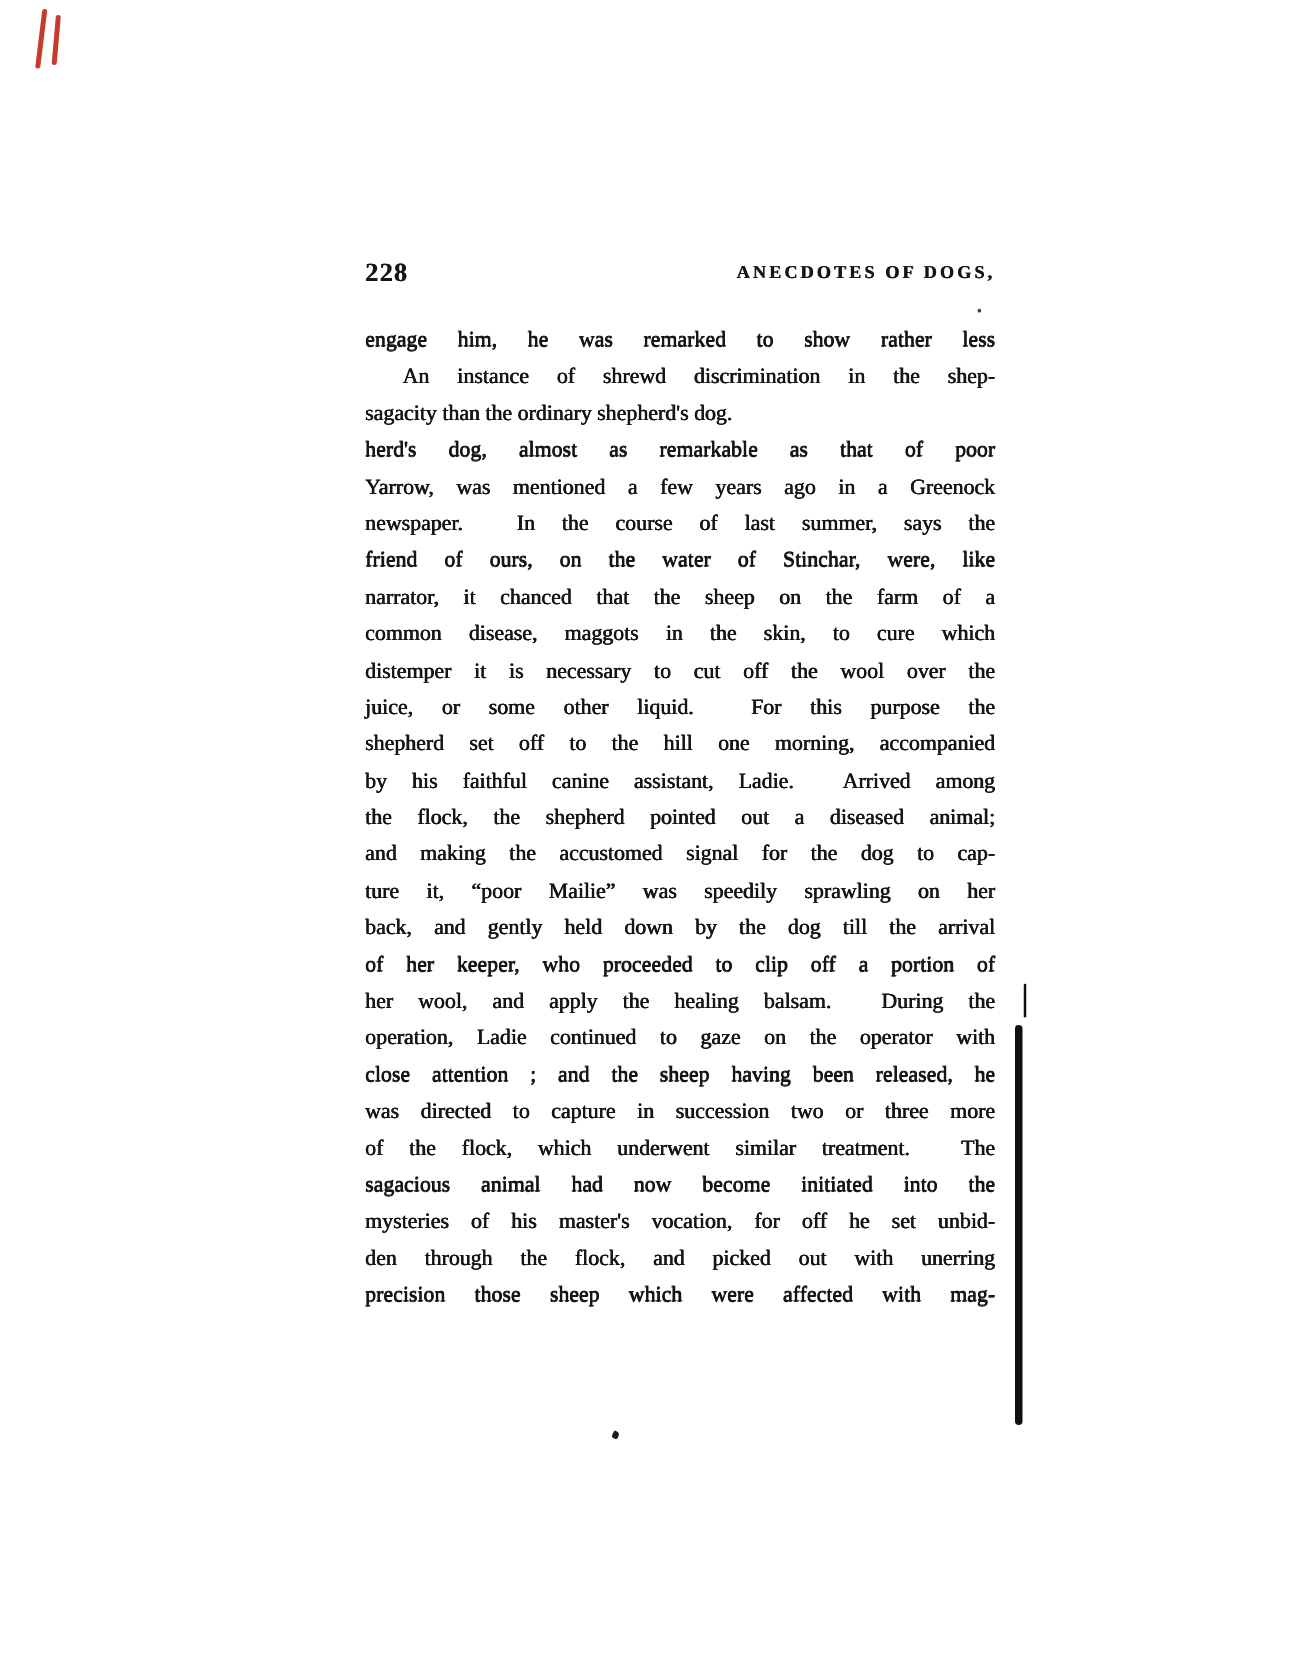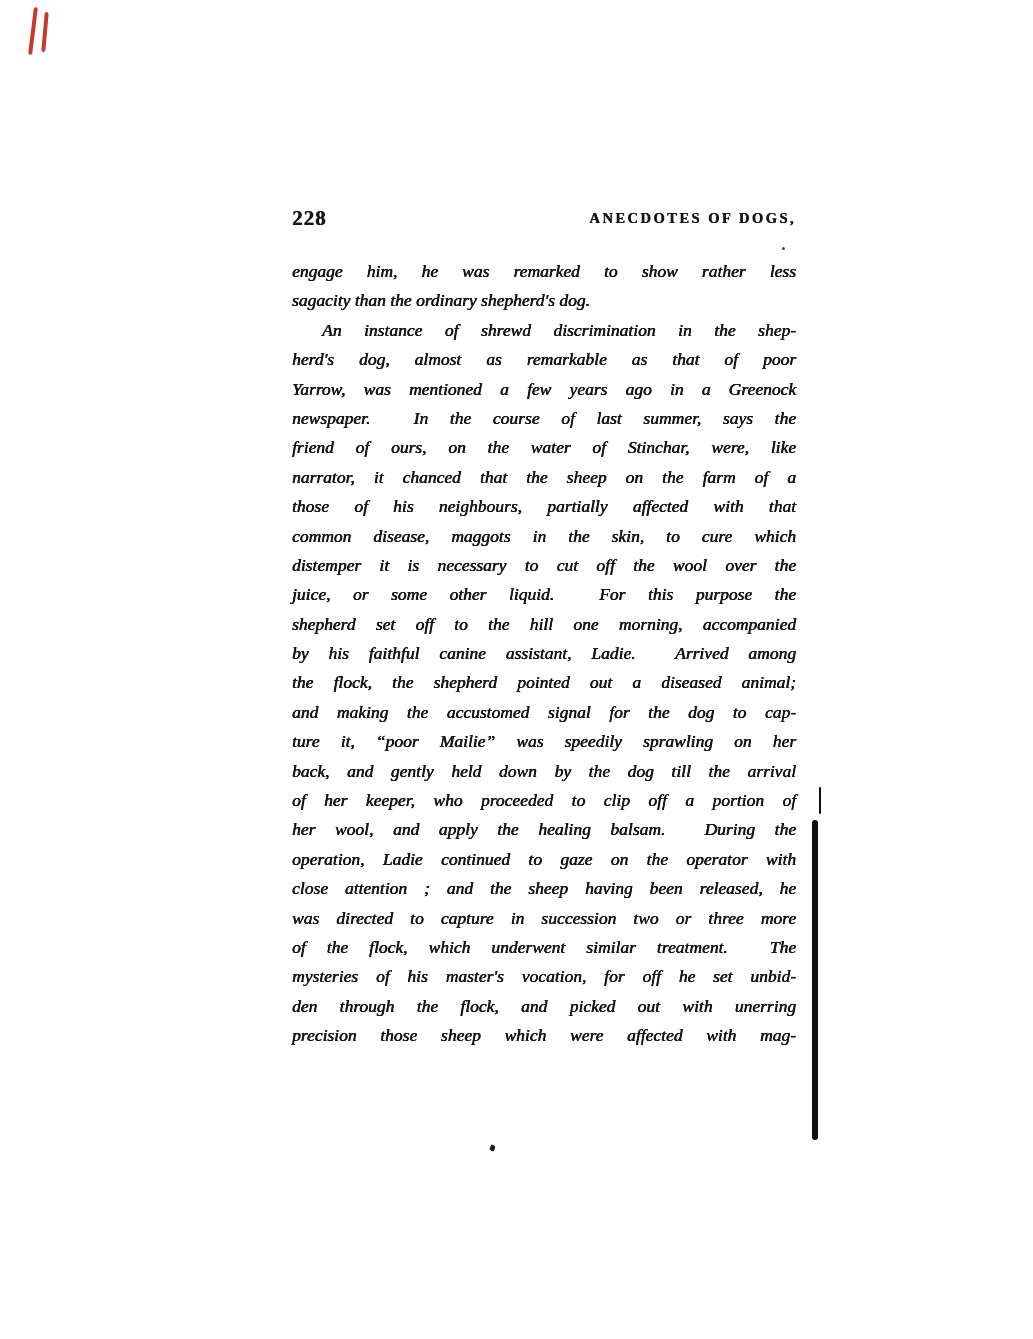--- a/index.html
+++ b/index.html
@@ -53,21 +53,20 @@
   .text-block{
     position:absolute;left:292px;top:257px;width:504px;
   }
   .line{
     height:29.4px;
     font-size:17.5px;
     line-height:29.4px;
     white-space:pre-wrap;
     text-shadow:0.45px 0 0 currentColor, 0 0.3px 0 currentColor;
     text-align:left;
-    font-style:italic;
   }
   .line.just{
     text-align:justify;
     text-align-last:justify;
   }
   .line.indent{
     padding-left:30px;
   }
 
   
@@ -93,43 +92,43 @@
   <div class="red-mark m2"></div>
 
   <div class="header-row">
     <span class="page-number">228</span>
     <span class="running-head">ANECDOTES OF DOGS,</span>
   </div>
   <div class="header-dot"></div>
 
   <div class="text-block">
       <div class="line just">engage him, he was remarked to show rather less</div>
+      <div class="line just indent">An instance of shrewd discrimination in the shep-</div>
       <div class="line">sagacity than the ordinary shepherd's dog.</div>
-      <div class="line just indent">An instance of shrewd discrimination in the shep-</div>
       <div class="line just">herd's dog, almost as remarkable as that of poor</div>
       <div class="line just">Yarrow, was mentioned a few years ago in a Greenock</div>
       <div class="line just">newspaper.  In the course of last summer, says the</div>
       <div class="line just">friend of ours, on the water of Stinchar, were, like</div>
       <div class="line just">narrator, it chanced that the sheep on the farm of a</div>
-      <div class="line just">those of his neighbours, partially affected with that</div>
       <div class="line just">common disease, maggots in the skin, to cure which</div>
       <div class="line just">distemper it is necessary to cut off the wool over the</div>
       <div class="line just">juice, or some other liquid.  For this purpose the</div>
       <div class="line just">shepherd set off to the hill one morning, accompanied</div>
       <div class="line just">by his faithful canine assistant, Ladie.  Arrived among</div>
       <div class="line just">the flock, the shepherd pointed out a diseased animal;</div>
       <div class="line just">and making the accustomed signal for the dog to cap-</div>
       <div class="line just">ture it, “poor Mailie” was speedily sprawling on her</div>
       <div class="line just">back, and gently held down by the dog till the arrival</div>
       <div class="line just">of her keeper, who proceeded to clip off a portion of</div>
       <div class="line just">her wool, and apply the healing balsam.  During the</div>
       <div class="line just">operation, Ladie continued to gaze on the operator with</div>
       <div class="line just">close attention ; and the sheep having been released, he</div>
       <div class="line just">was directed to capture in succession two or three more</div>
       <div class="line just">of the flock, which underwent similar treatment.  The</div>
+      <div class="line just">sagacious animal had now become initiated into the</div>
       <div class="line just">mysteries of his master's vocation, for off he set unbid-</div>
       <div class="line just">den through the flock, and picked out with unerring</div>
       <div class="line just">precision those sheep which were affected with mag-</div>
     </div>
 
   <div class="margin-stroke short"></div>
   <div class="margin-stroke long"></div>
 
   <div class="speck"></div>
 

